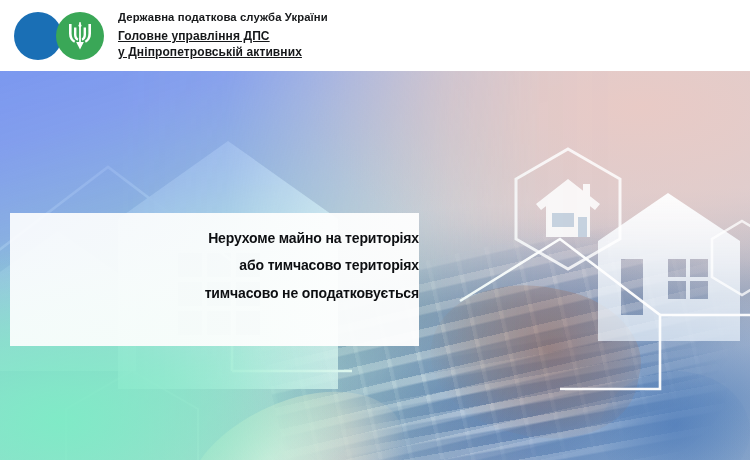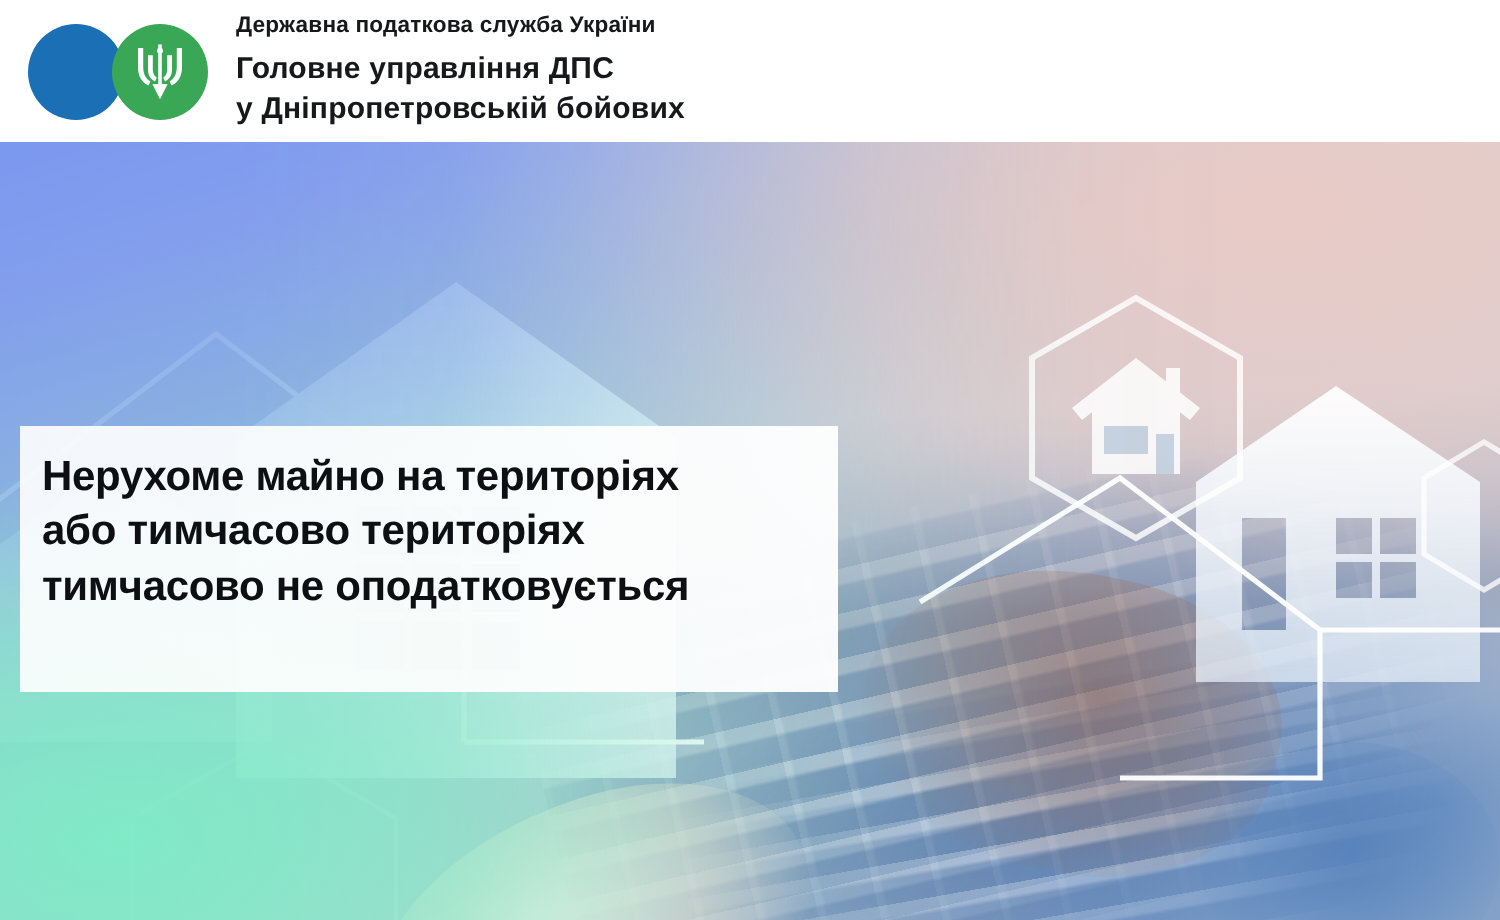--- a/index.html
+++ b/index.html
@@ -25,22 +25,22 @@
   .logo .trident{
     position:absolute;left:42px;top:2px;width:48px;height:48px;
     display:flex;align-items:center;justify-content:center;
   }
   .titles{margin-left:12px;}
   .title-main{
     font-size:11.3px;font-weight:bold;color:#16181a;line-height:1.25;
     letter-spacing:.1px;white-space:nowrap;
   }
   .title-sub{
-    margin-top:5px;font-size:15px;font-weight:bold;color:#16181a;
-    line-height:1.32;letter-spacing:.1px;white-space:nowrap;
+    margin-top:5px;font-size:12px;font-weight:bold;color:#16181a;
+    line-height:1.32;letter-spacing:.1px;white-space:nowrap;text-decoration:underline;
   }
 
   
   .banner{
     position:absolute;left:0;top:71px;width:750px;height:389px;overflow:hidden;
     background:#cfd5e4;
   }
 
   
   .layer{position:absolute;inset:0;}
@@ -132,23 +132,24 @@
 
   
   .panel{
     position:absolute;left:10px;top:142px;width:409px;height:133px;
     background:linear-gradient(100deg, rgba(255,255,255,.90) 0%, rgba(253,254,253,.93) 45%, rgba(255,255,255,.95) 100%);
     box-sizing:border-box;
     padding:12px 0 0 11px;
   }
   .headline{
     margin:0;color:#0d0f12;
-    font-size:21px;font-weight:bold;line-height:27.3px;
+    font-size:14px;font-weight:bold;line-height:27.3px;
     letter-spacing:-.15px;
     white-space:nowrap;
+    text-align:right;
   }
 </style>
 </head>
 <body>
 
 <div class="page">
 
   <div class="header">
 
     <div class="logo">
@@ -166,21 +167,21 @@
             <circle cx="13" cy="4.4" r="1.5"></circle>
           </g>
         </svg>
       </div>
     </div>
 
     <div class="titles">
       <div class="title-main">Державна податкова служба України</div>
       <div class="title-sub">
         <div>Головне управління ДПС</div>
-        <div>у Дніпропетровській бойових</div>
+        <div>у Дніпропетровській активних</div>
       </div>
     </div>
 
   </div>
 
   <div class="banner">
 
     <div class="layer photo-base"></div>
     <div class="keyboard"></div>
     <div class="keyboard2"></div>

